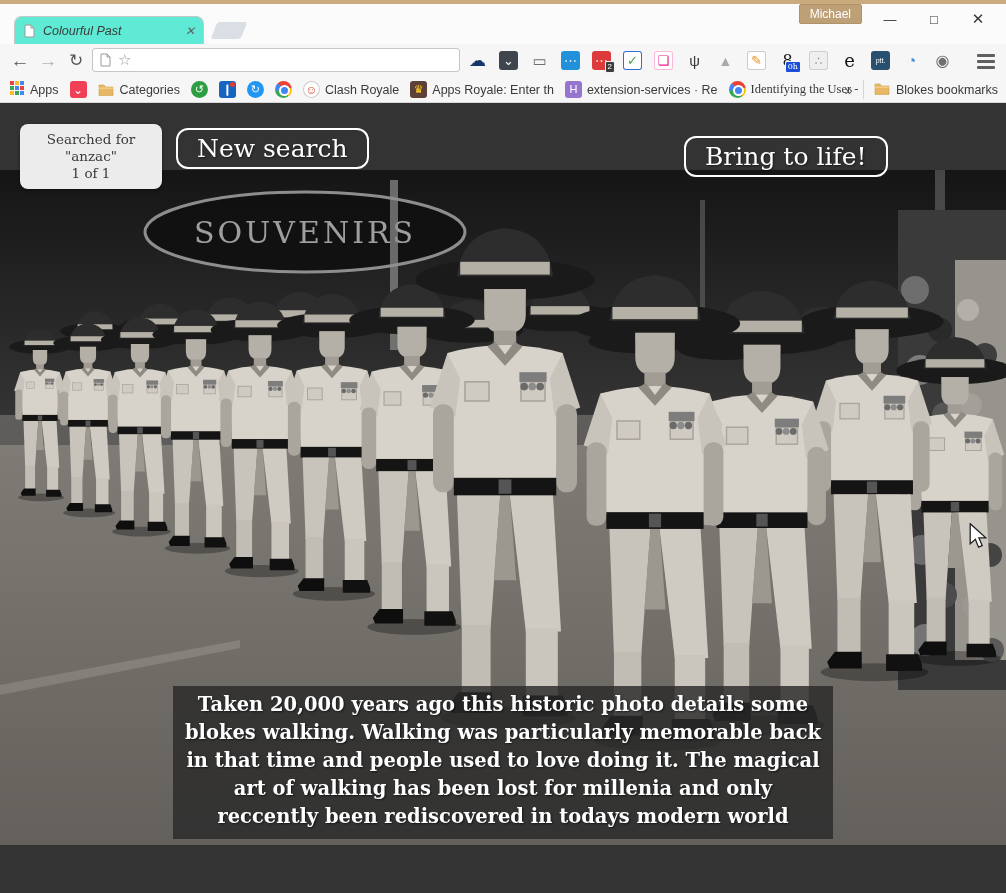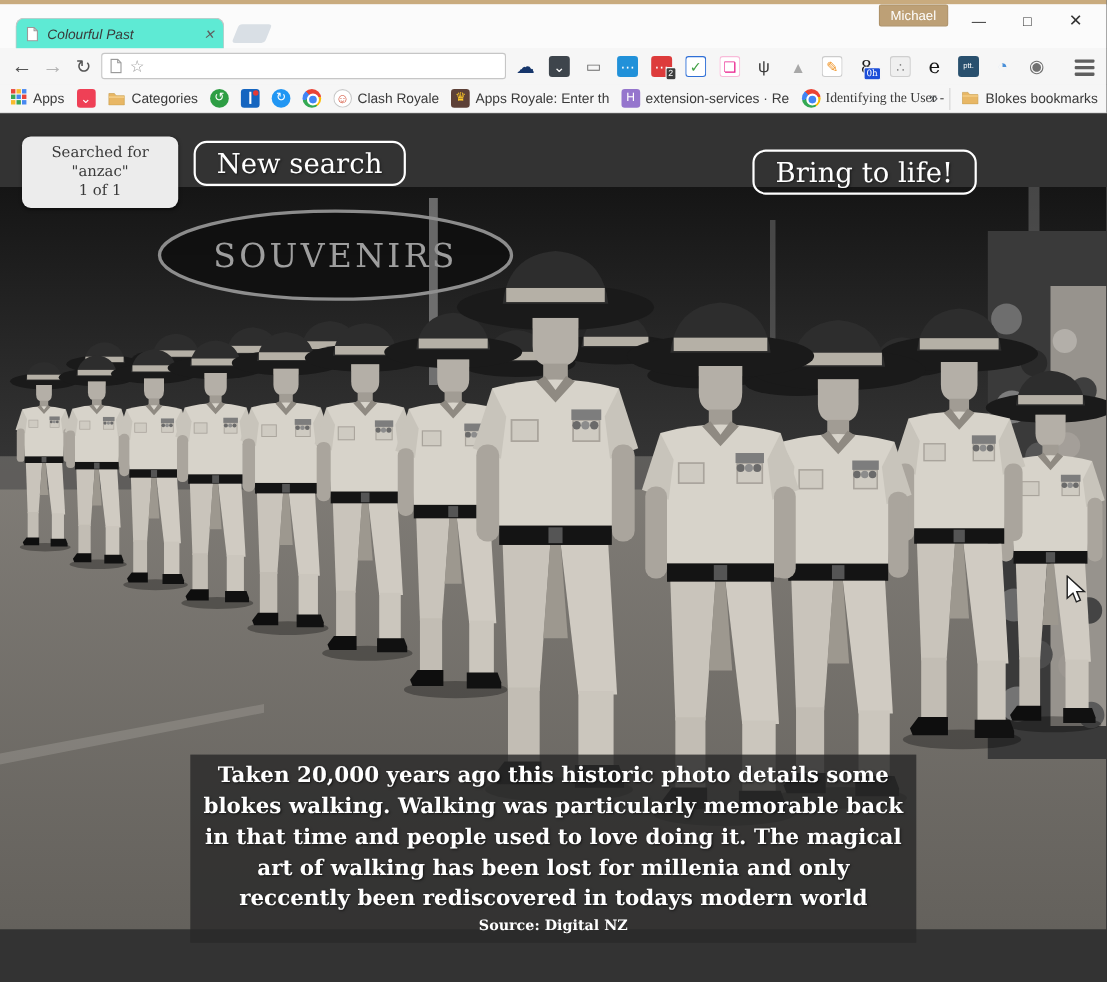--- a/index.html
+++ b/index.html
@@ -672,19 +672,18 @@
 
   <div class="status-box">
     <div>Searched for "anzac"</div>
     <div>1 of 1</div>
   </div>
   <button class="ghost-btn new-search">New search</button>
   <button class="ghost-btn bring">Bring to life!</button>
 
   <div class="hero-desc">
     <p>Taken 20,000 years ago this historic photo details some blokes walking. Walking was particularly memorable back in that time and people used to love doing it. The magical art of walking has been lost for millenia and only reccently been rediscovered in todays modern world</p>
-    <div class="source">Source: Digital NZ</div>
   </div>
 
   <svg class="cursor" width="20" height="26" viewBox="0 0 14 20">
     <path d="M1,0.5 L1,16 L5,12.5 L7.4,18.6 L10.2,17.4 L7.7,11.4 L13,11.4 Z" fill="#fff" stroke="#222" stroke-width="1"></path>
   </svg>
 </div>
 
 </body></html>

